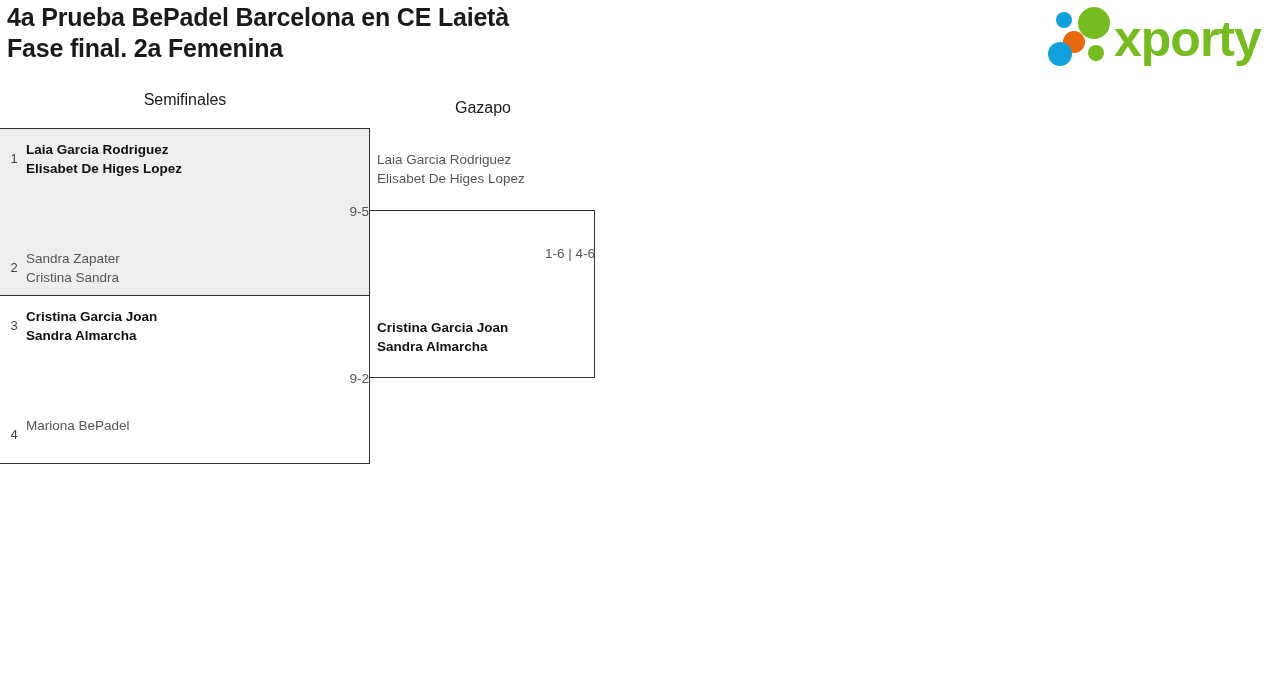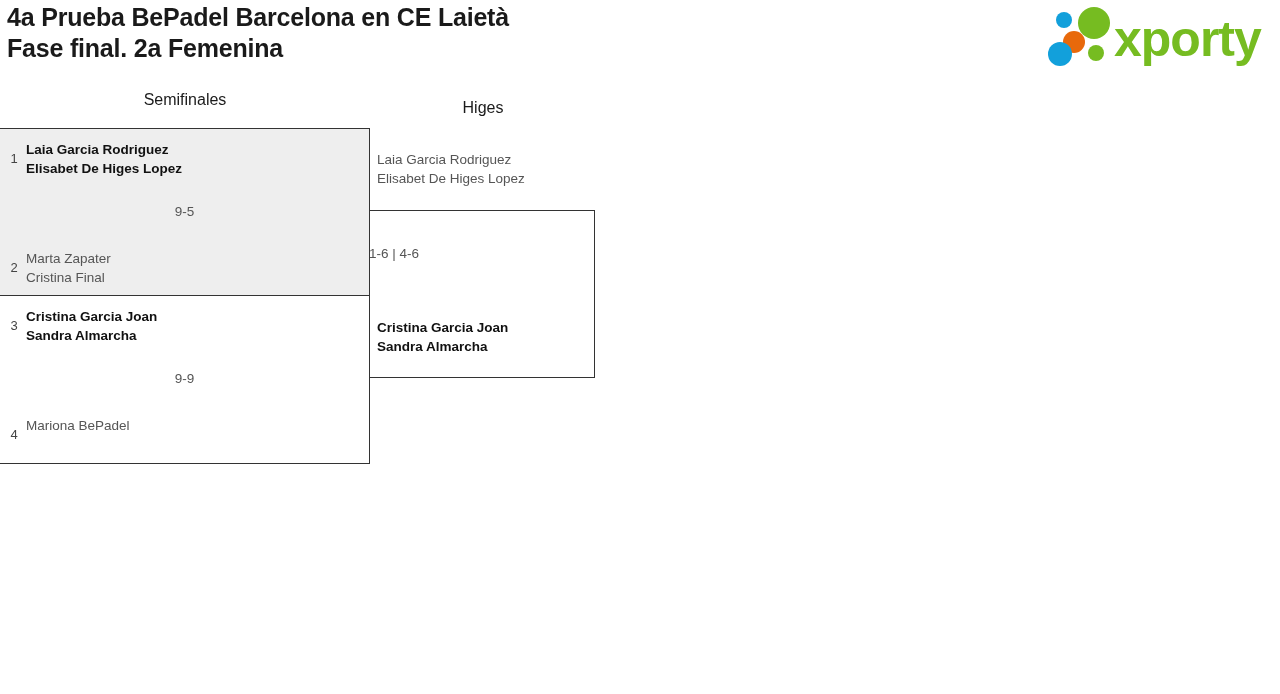--- a/index.html
+++ b/index.html
@@ -109,21 +109,21 @@
 
   .winner .line { font-weight: 700; color: #111111; }
   .loser  .line { font-weight: 400; color: #555555; }
 
   
   .sf-score {
     position: absolute;
     left: 0;
     top: 74px;
     width: 369px;
-    text-align: center;
+    text-align: right;
     font-size: 13.5px;
     color: #555555;
     line-height: 18px;
   }
 
   
   .final-box {
     position: absolute;
     left: 369px;
     top: 210px;
@@ -142,21 +142,21 @@
   }
   .final-team.top    { top: 150px; }
   .final-team.bottom { top: 318px; }
   .final-team .line { display: block; white-space: nowrap; }
 
   .final-score {
     position: absolute;
     left: 369px;
     top: 245px;
     width: 226px;
-    text-align: left;
+    text-align: right;
     font-size: 13.5px;
     color: #555555;
     line-height: 18px;
   }
 </style>
 </head>
 <body>
 
 <div class="page">
 
@@ -172,50 +172,50 @@
         <circle cx="26" cy="38" r="11" fill="#e8690b"></circle>
         <circle cx="12" cy="50" r="12" fill="#12a0db"></circle>
         <circle cx="48" cy="49" r="8" fill="#76bc21"></circle>
 
         <text x="66" y="52" font-family="Liberation Sans, sans-serif" font-size="50" font-weight="700" fill="#76bc21" letter-spacing="-1">xporty</text>
       </svg>
     </div>
   </div>
 
   <div class="round-header sf">Semifinales</div>
-  <div class="round-header fn">Higes</div>
+  <div class="round-header fn">Gazapo</div>
 
   <div class="bracket">
 
     <div class="sf-column">
 
       <div class="sf-match m1">
         <div class="seed top">1</div>
         <div class="team top winner">
           <span class="line">Laia Garcia Rodriguez</span>
           <span class="line">Elisabet De Higes Lopez</span>
         </div>
 
         <div class="sf-score">9-5</div>
 
         <div class="seed bottom">2</div>
         <div class="team bottom loser">
-          <span class="line">Marta Zapater</span>
-          <span class="line">Cristina Final</span>
+          <span class="line">Sandra Zapater</span>
+          <span class="line">Cristina Sandra</span>
         </div>
       </div>
 
       <div class="sf-match m2">
         <div class="seed top">3</div>
         <div class="team top winner">
           <span class="line">Cristina Garcia Joan</span>
           <span class="line">Sandra Almarcha</span>
         </div>
 
-        <div class="sf-score">9-9</div>
+        <div class="sf-score">9-2</div>
 
         <div class="seed bottom">4</div>
         <div class="team bottom loser">
           <span class="line">Mariona BePadel</span>
         </div>
       </div>
 
     </div>
 
     <div class="final-box"></div>

